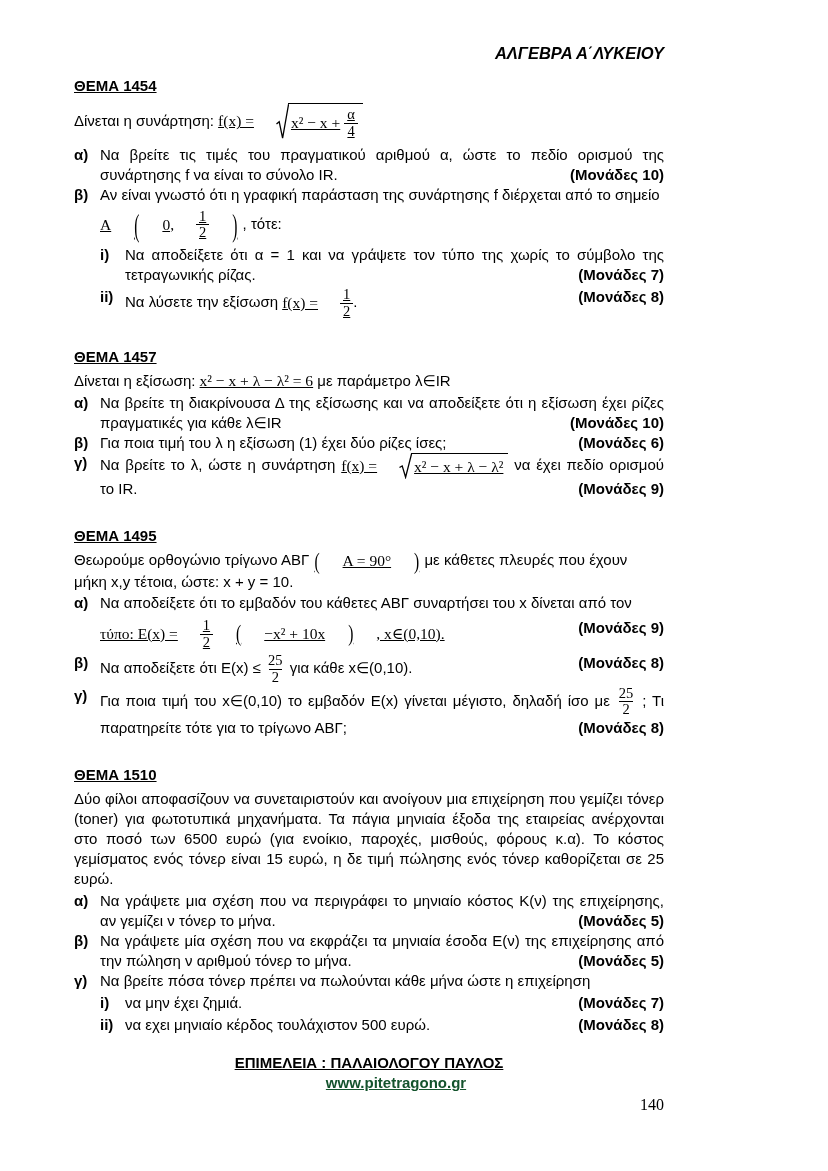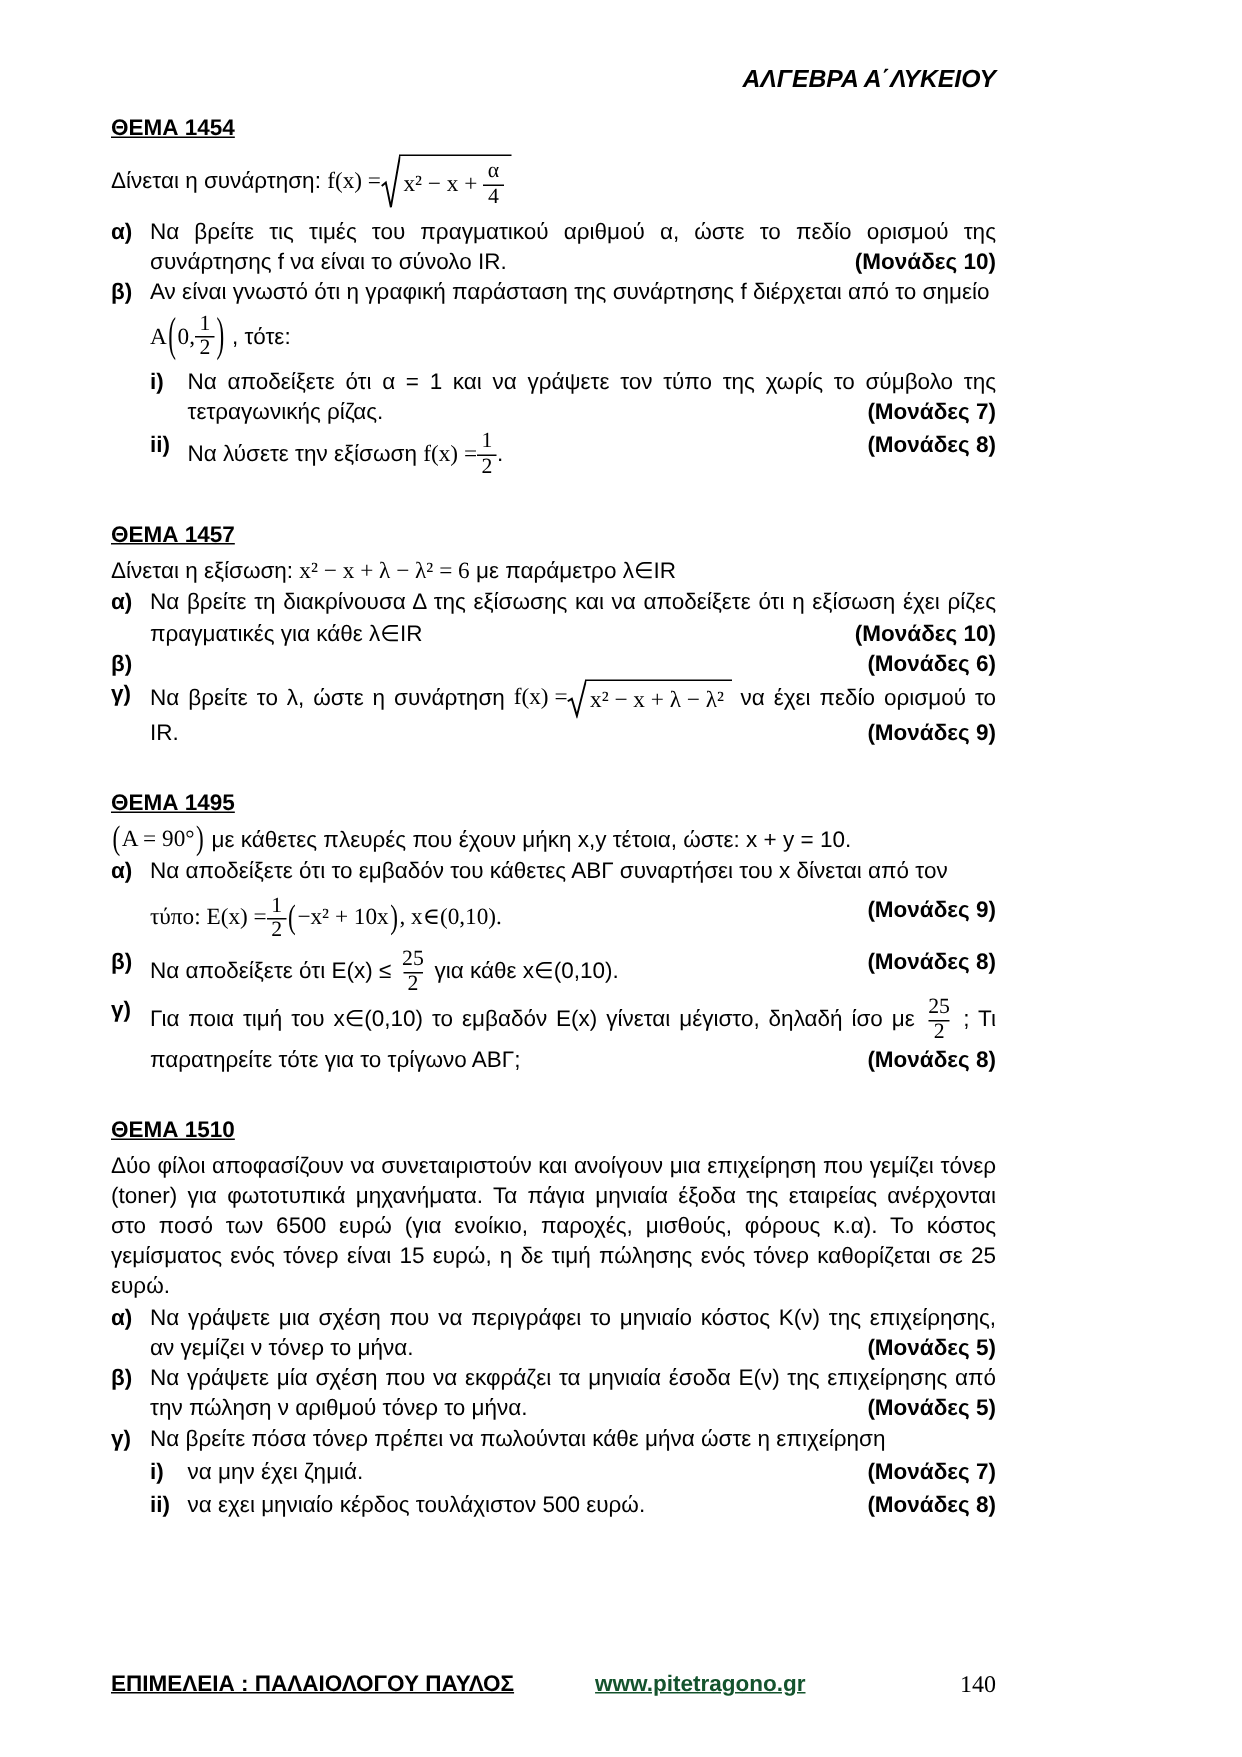--- a/index.html
+++ b/index.html
@@ -16,37 +16,37 @@
   .theme-title { display:inline-block; font-size:15px; font-weight:bold; text-decoration:underline; margin-bottom:3px; }
   .line { margin:1px 0; }
   .item { display:flex; align-items:flex-start; }
   .ilabel { flex:0 0 26px; font-weight:bold; }
   .itext { flex:1; text-align:justify; }
   .sub { display:flex; align-items:flex-start; margin-top:2px; }
   .sublabel { flex:0 0 25px; font-weight:bold; }
   .subtext { flex:1; text-align:justify; }
   .points { float:right; margin-left:14px; white-space:nowrap;font-weight:bold; }
   
-  .math { display:inline-flex; align-items:center; gap:0; vertical-align:middle;
-          font-family:"Liberation Serif","DejaVu Serif",serif; font-size:15.5px; white-space:nowrap; }
+  .math { display:inline-flex; align-items:center; gap:22px; vertical-align:middle;
+          font-family:"Liberation Serif","DejaVu Serif",serif; font-size:15.5px; white-space:nowrap;text-decoration:underline; }
   .frac { display:inline-flex; flex-direction:column; align-items:center; vertical-align:middle;
           line-height:1.08; font-size:14.5px; font-family:"Liberation Serif","DejaVu Serif",serif; }
   .frac .num, .frac .den { padding:0 3px; }
   .frac .den { border-top:1.3px solid #000; }
   .sqrt { display:inline-flex; align-items:flex-start; vertical-align:middle; }
   .radsign-wrap { align-self:stretch; display:flex; width:13px; margin-right:-1px; }
   .radsign { width:100%; height:100%; display:block; }
   .radsign path { stroke:#000; stroke-width:1.3; fill:none; vector-effect:non-scaling-stroke; stroke-linejoin:miter; }
   .radbody { border-top:1.3px solid #000; display:inline-flex; align-items:center; gap:4px; padding:3px 5px 1px 3px; }
   .bigp { display:inline-block; transform:scaleY(2.05); transform-origin:center; line-height:1; vertical-align:middle; padding:0 1px; font-weight:300; }
   .bigp-md { transform:scaleY(1.45); }
   .tall { margin:4px 0; }
   .formula-row { margin:5px 0 3px; }
   
-  .footer { position:absolute; left:74px; right:72px; bottom:37px; display:flex; align-items:center; }
+  .footer { position:absolute; left:74px; right:72px; bottom:56px; display:flex; align-items:center;flex-direction:column; }
   .footer .editor { font-weight:bold; text-decoration:underline; font-size:15px; }
   .footer .site { font-weight:bold; text-decoration:underline; color:#14532d; margin-left:54px; cursor:pointer; }
   .footer .pageno { margin-left:auto; font-family:"Liberation Serif","DejaVu Serif",serif; font-size:16px; }
 </style>
 </head>
 <body>
 
 <div class="page">
 
   <div class="header">
@@ -136,20 +136,21 @@
     <div class="item">
       <span class="ilabel">α)</span>
       <div class="itext">
         <span>Να βρείτε τη διακρίνουσα Δ της εξίσωσης και να αποδείξετε ότι η εξίσωση έχει ρίζες πραγματικές για κάθε λ∈IR</span>
         <span class="points">(Μονάδες 10)</span>
       </div>
     </div>
     <div class="item">
       <span class="ilabel">β)</span>
       <div class="itext">
+        <span>Για ποια τιμή του λ η εξίσωση (1) έχει δύο ρίζες ίσες;</span>
         <span class="points">(Μονάδες 6)</span>
       </div>
     </div>
     <div class="item">
       <span class="ilabel">γ)</span>
       <div class="itext">
         <span>Να βρείτε το λ, ώστε η συνάρτηση</span>
         <span class="math">
           <span>f(x) =</span>
           <span class="sqrt">
@@ -165,20 +166,21 @@
         </span>
         <span>να έχει πεδίο ορισμού το IR.</span>
         <span class="points">(Μονάδες 9)</span>
       </div>
     </div>
   </section>
 
   <section class="theme">
     <h2 class="theme-title">ΘΕΜΑ 1495</h2>
     <p class="line">
+      <span>Θεωρούμε ορθογώνιο τρίγωνο ΑΒΓ</span>
       <span class="math">
         <span class="bigp bigp-md">(</span>
         <span>Α = 90°</span>
         <span class="bigp bigp-md">)</span>
       </span>
       <span>με κάθετες πλευρές που έχουν μήκη x,y</span>
       <span>τέτοια, ώστε: x + y = 10.</span>
     </p>
     <div class="item">
       <span class="ilabel">α)</span>

